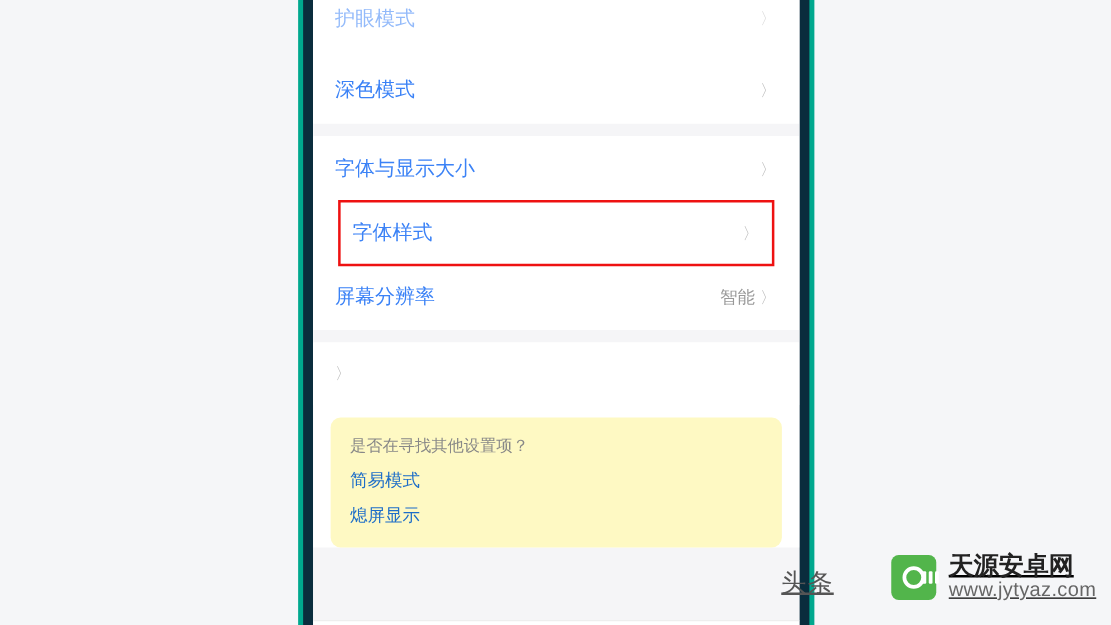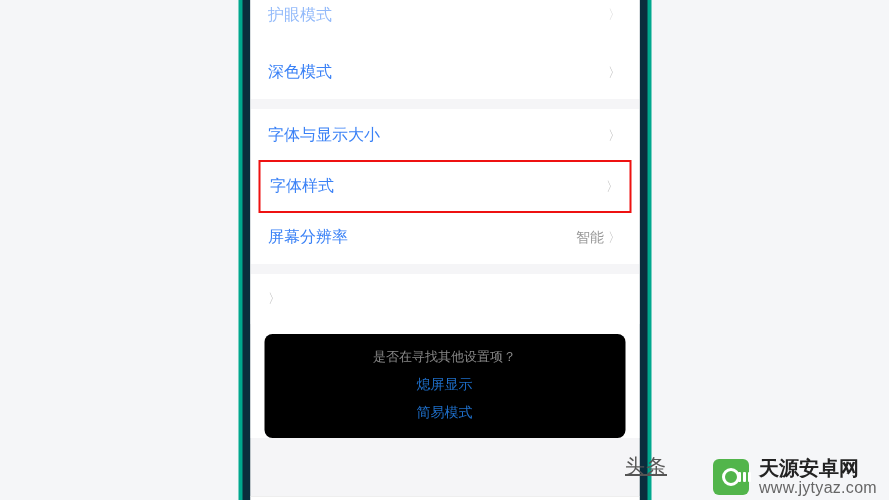--- a/index.html
+++ b/index.html
@@ -56,29 +56,28 @@
     .row-value {
       font-size: 14px;
       color: #999;
     }
     .chevron {
       color: #bbb;
       font-size: 13px;
     }
     .highlighted {
       border: 2px solid #e11;
-      margin: -2px 8px;
+      margin: -2px 20px;
       padding: 14px 10px;
     }
     .suggest-card {
       margin: 10px 14px 18px;
-      background: #000000;
+      background: #fef9c3;
       border-radius: 8px;
       padding: 14px 16px 16px;
-      text-align: center;
     }
     .suggest-title {
       font-size: 13px;
       color: #888;
       margin-bottom: 10px;
     }
     .suggest-link {
       display: block;
       font-size: 14px;
       color: #1e6ec8;
@@ -92,24 +91,25 @@
       border-top: 1px solid #eee;
       background: #fff;
       display: flex;
       align-items: center;
       justify-content: space-around;
     }
     .nav-btn { width: 40px; height: 40px; display: flex; align-items: center; justify-content: center; cursor: pointer; }
     .watermark {
       position: absolute;
       right: 12px;
-      bottom: 3px;
+      bottom: 18px;
       display: flex;
       align-items: center;
       gap: 10px;
+      text-decoration: underline;
     }
     .wm-headline {
       position: absolute;
       font-size: 20px;
       color: #555;
       letter-spacing: 1px;
     }
     .wm-icon {
       width: 36px; height: 36px;
       background: #52b54b;
@@ -191,22 +191,22 @@
       <div class="setting-group">
         <div class="setting-row">
           <span class="row-right">
             <span class="chevron">〉</span>
           </span>
         </div>
       </div>
 
       <div class="suggest-card">
         <div class="suggest-title">是否在寻找其他设置项？</div>
+        <a class="suggest-link">简易模式</a>
         <a class="suggest-link">熄屏显示</a>
-        <a class="suggest-link">简易模式</a>
       </div>
 
     </div>
 
     <div class="navbar">
       <div class="nav-btn">
         
       </div>
       <div class="nav-btn">
         

